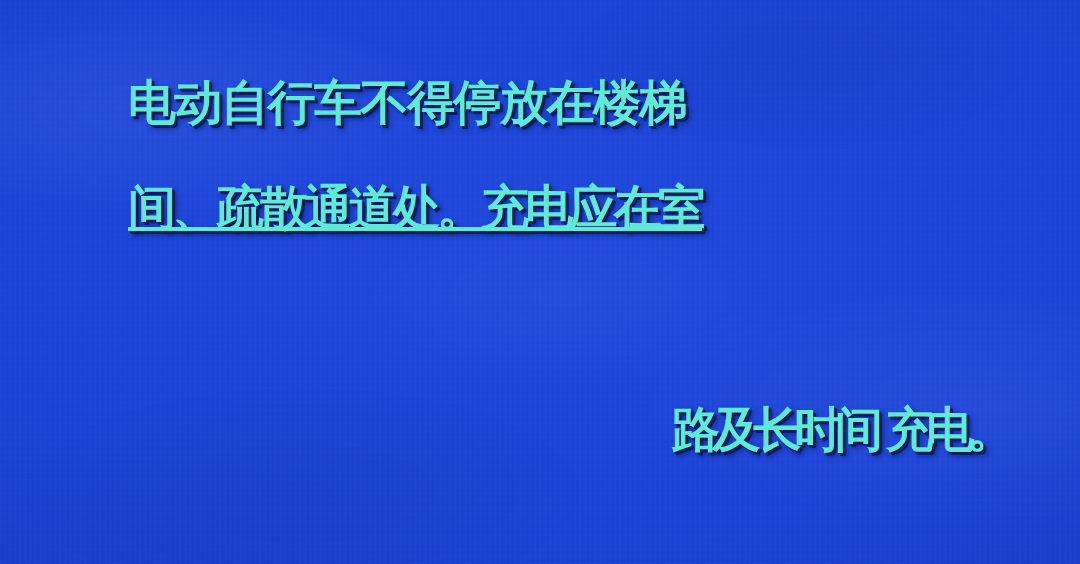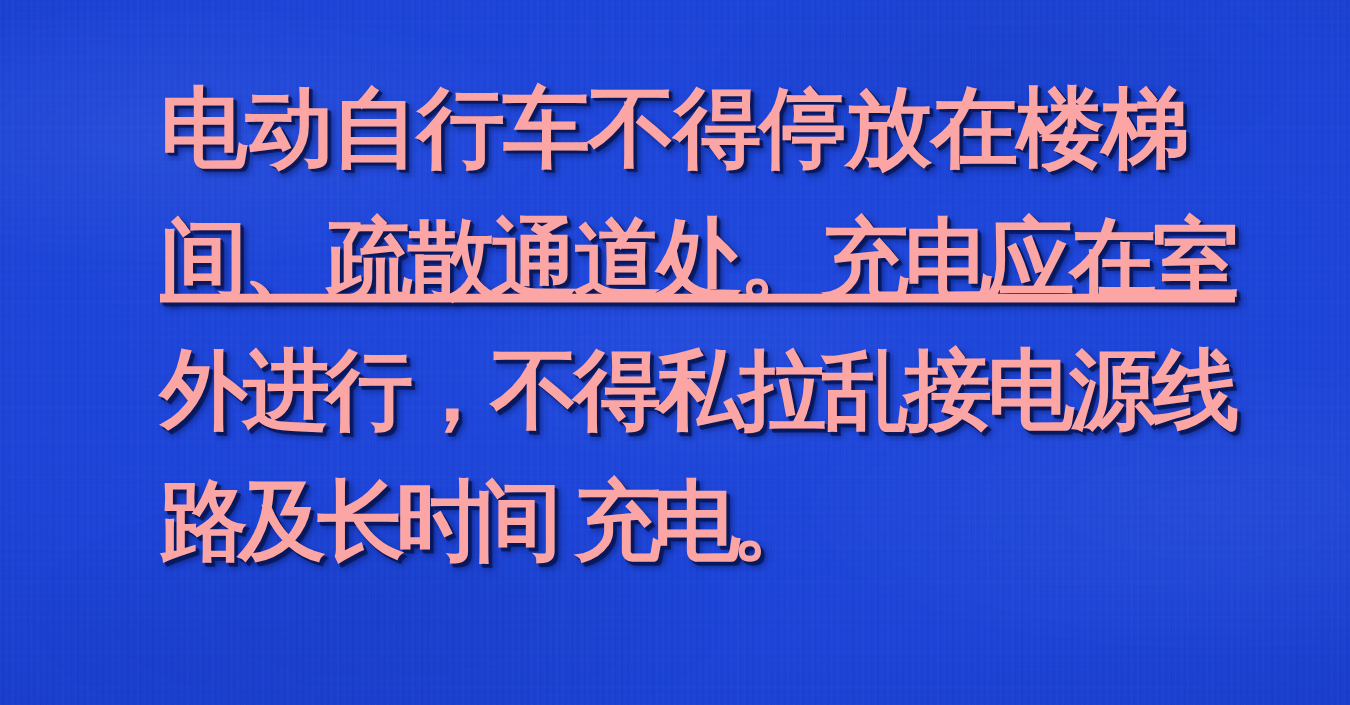--- a/index.html
+++ b/index.html
@@ -86,45 +86,44 @@
     top: 0;
     width: 1080px;
     height: 564px;
   }
   #poster .line {
     position: absolute;
     left: 128px;
     width: 880px;
     height: 80px;
     white-space: pre;
-    color: #fca5a5;
-    font-size: 70px;
+    color: #5eead4;
+    font-size: 48px;
     line-height: 80px;
     font-weight: 700;
     letter-spacing: -0.6px;
     text-shadow:
       2px 2px 0 rgba(9, 24, 92, 0.92),
       3px 3px 0 rgba(9, 24, 92, 0.80),
       4px 4px 5px rgba(6, 18, 74, 0.55);
   }
   #poster .line-1 { top: 62px; }
   #poster .line-2 { top: 167px; text-decoration: underline; }
   #poster .line-3 { top: 272px; }
-  #poster .line-4 { top: 377px; }
+  #poster .line-4 { top: 389px; text-align: right; }
 </style>
 </head>
 <body>
 
 <div id="poster">
 
   <div class="bg-base"></div>
   <div class="bg-mottle"></div>
   <div class="bg-weave-v"></div>
   <div class="bg-weave-h"></div>
 
   <div class="text-block">
     <div class="line line-1" style="letter-spacing: -1.5px;">电动自行车不得停放在楼梯</div>
     <div class="line line-2" style="letter-spacing: -3.85px;">间、疏散通道处。充电应在室</div>
-    <div class="line line-3" style="letter-spacing: -3.85px;">外进行，不得私拉乱接电源线</div>
     <div class="line line-4" style="letter-spacing: -7.15px;">路及长时间 充电。</div>
   </div>
 
 </div>
 
 </body></html>

